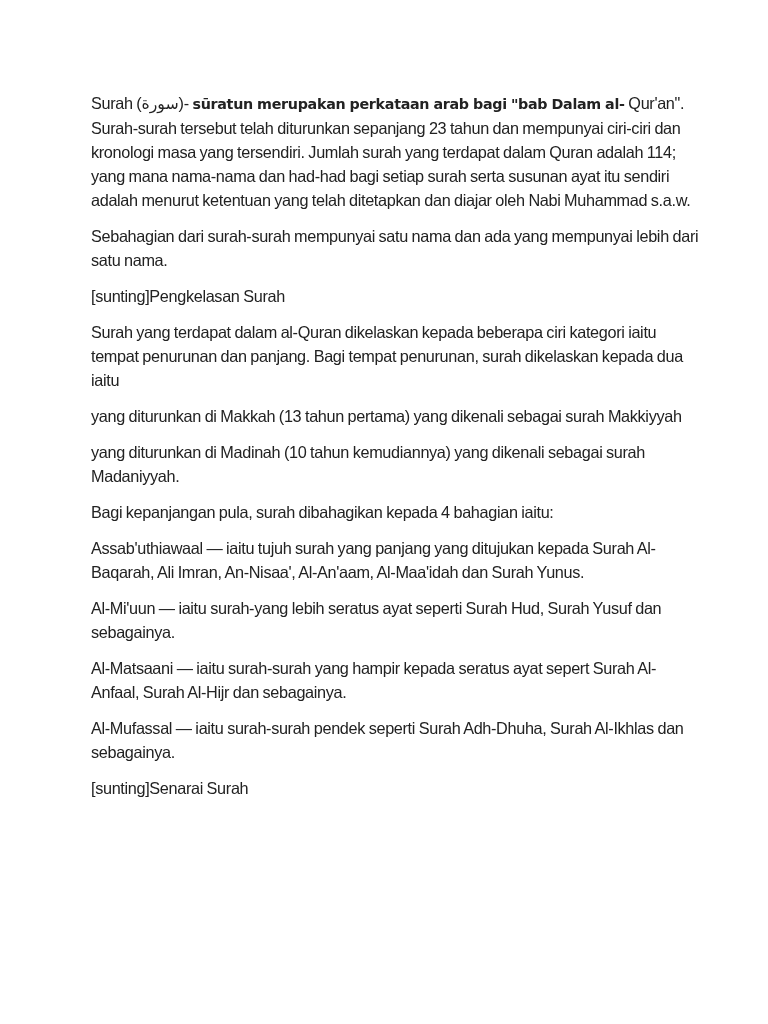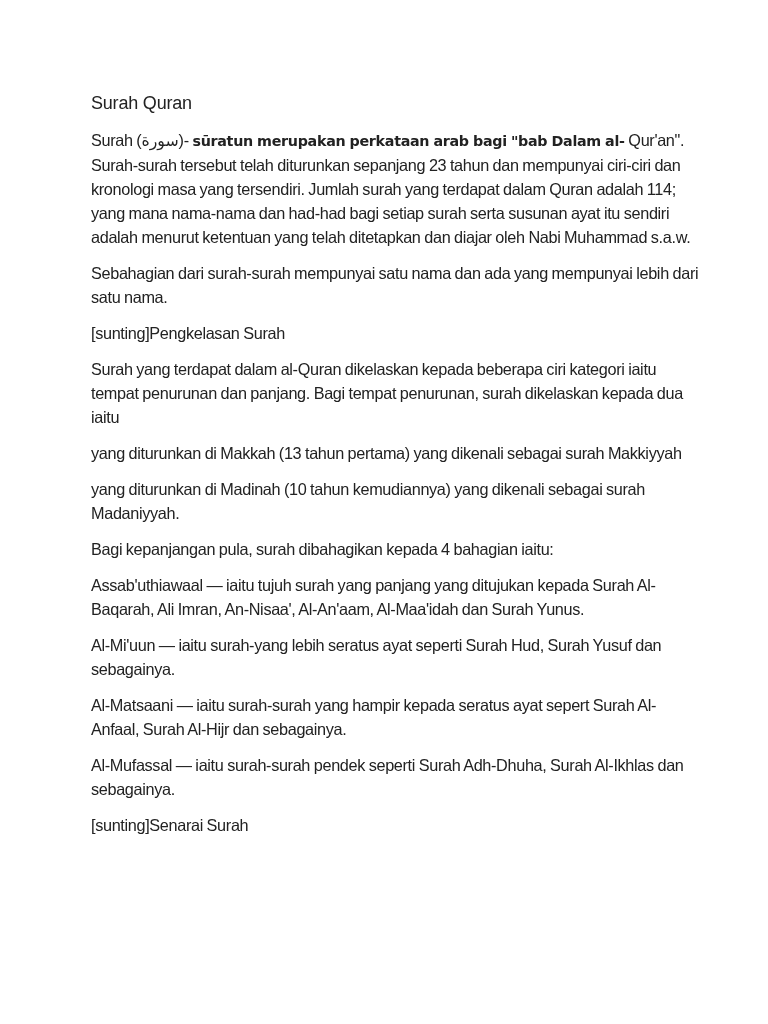--- a/index.html
+++ b/index.html
@@ -45,21 +45,20 @@
   }
   .arabic {
     font-family: "DejaVu Sans", sans-serif;
     font-size: 16px;
   }
 </style>
 </head>
 <body>
 
 <div class="page">
-  <div class="title">Surah Quran</div>
 
   <p><span>Surah (</span><span class="arabic" dir="rtl">سورة</span><span>)- </span><span class="bold-run">sūratun merupakan perkataan arab bagi "bab Dalam al-</span> <span>Qur'an". Surah-surah tersebut telah diturunkan sepanjang 23 tahun dan mempunyai ciri-ciri dan kronologi masa yang tersendiri. Jumlah surah yang terdapat dalam Quran adalah 114; yang mana nama-nama dan had-had bagi setiap surah serta susunan ayat itu sendiri adalah menurut ketentuan yang telah ditetapkan dan diajar oleh Nabi Muhammad s.a.w.</span></p>
 
   <p>Sebahagian dari surah-surah mempunyai satu nama dan ada yang mempunyai lebih dari satu nama.</p>
   <p>[sunting]Pengkelasan Surah</p>
   <p>Surah yang terdapat dalam al-Quran dikelaskan kepada beberapa ciri kategori iaitu tempat penurunan dan panjang. Bagi tempat penurunan, surah dikelaskan kepada dua iaitu</p>
   <p>yang diturunkan di Makkah (13 tahun pertama) yang dikenali sebagai surah Makkiyyah</p>
   <p>yang diturunkan di Madinah (10 tahun kemudiannya) yang dikenali sebagai surah Madaniyyah.</p>
   <p>Bagi kepanjangan pula, surah dibahagikan kepada 4 bahagian iaitu:</p>
   <p>Assab'uthiawaal — iaitu tujuh surah yang panjang yang ditujukan kepada Surah Al-Baqarah, Ali Imran, An-Nisaa', Al-An'aam, Al-Maa'idah dan Surah Yunus.</p>

